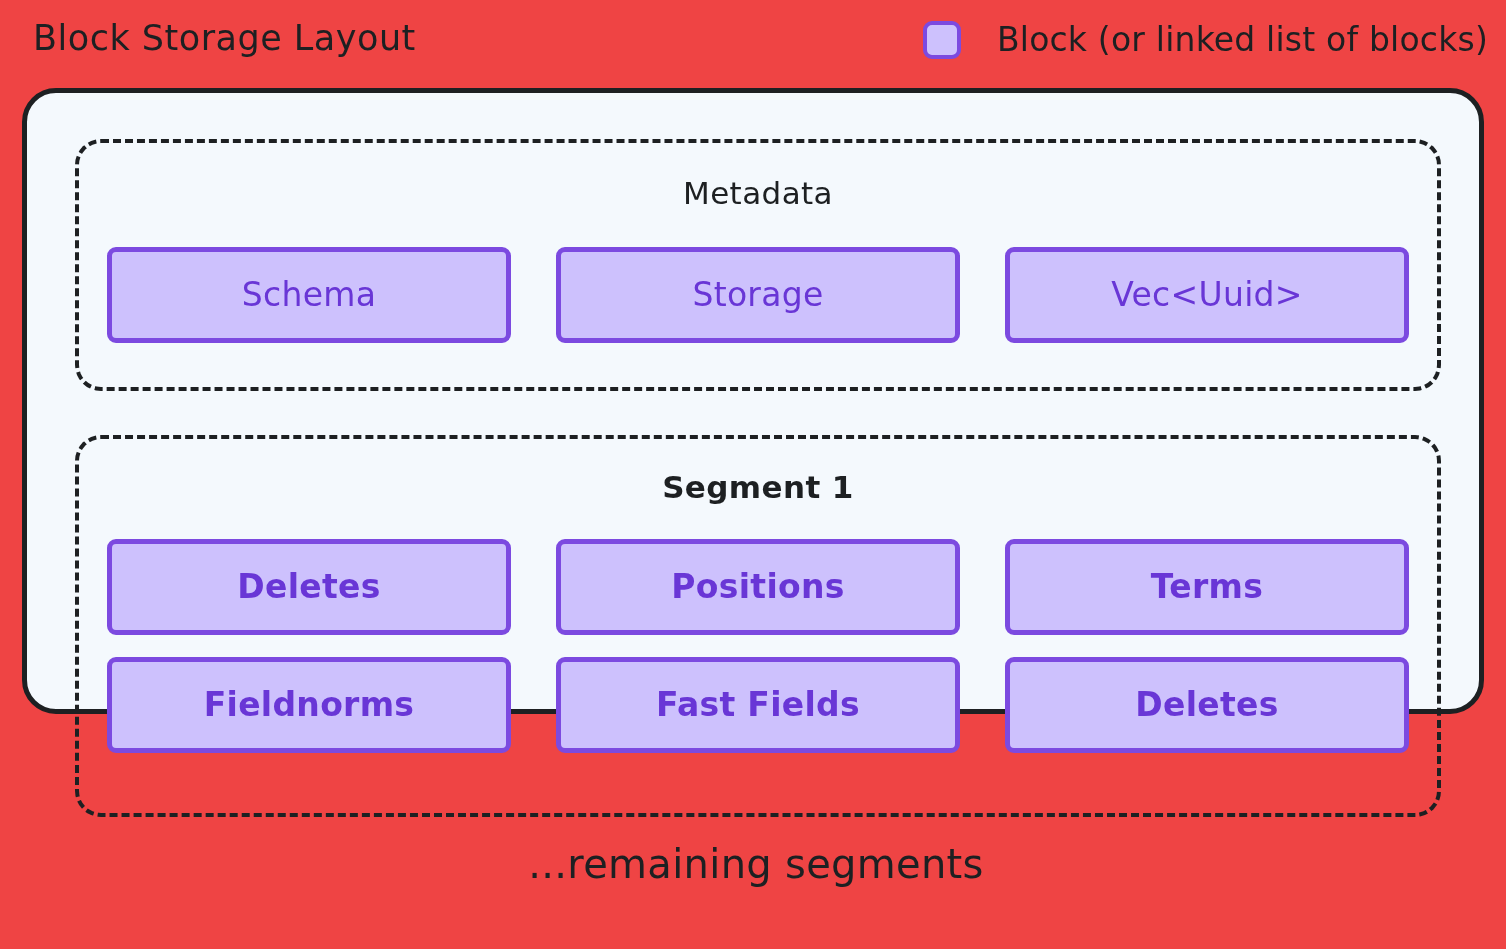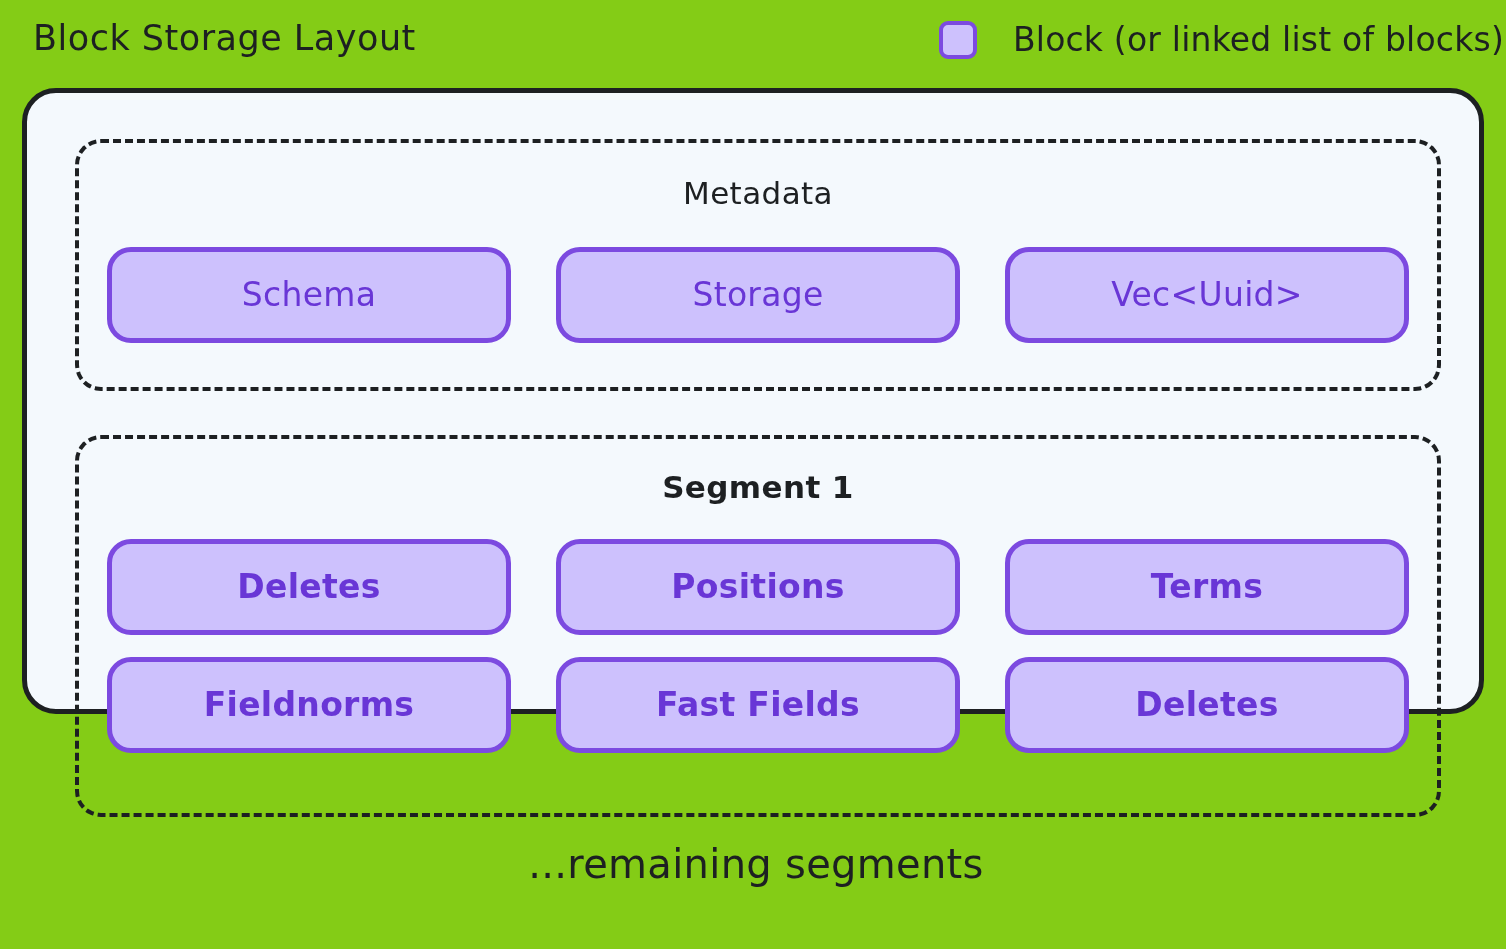--- a/index.html
+++ b/index.html
@@ -12,21 +12,21 @@
     height: 949px;
     font-family: "DejaVu Sans", sans-serif;
     -webkit-font-smoothing: antialiased;
     overflow: hidden;
   }
 
   .page {
     position: relative;
     width: 1506px;
     height: 949px;
-    background: #84cc16;
+    background: #ef4444;
   }
 
   
   .header {
     position: absolute;
     left: 0;
     top: 0;
     width: 1506px;
     height: 86px;
   }
@@ -38,21 +38,21 @@
     font-size: 35px;
     letter-spacing: 0.5px;
     color: #1d2022;
     font-family: "DejaVu Sans", sans-serif;
     font-weight: 400;
     white-space: nowrap;
   }
 
   .legend {
     position: absolute;
-    right: 2px;
+    right: 18px;
     top: 20px;
     display: flex;
     align-items: center;
     gap: 36px;
     margin-left: 36px;
   }
 
   .legend-swatch {
     width: 38px;
     height: 38px;
@@ -136,21 +136,21 @@
   }
   .row:last-child { margin-bottom: 0; }
 
   
   .block {
     flex: 1 1 0;
     height: 96px;
     box-sizing: border-box;
     background: #cdc1fd;
     border: 5px solid #7c4ae0;
-    border-radius: 24px;
+    border-radius: 9px;
     display: flex;
     align-items: center;
     justify-content: center;
     color: #6936d6;
     font-size: 33px;
     letter-spacing: 0.3px;
     position: relative;
   }
 
   .block-label {

